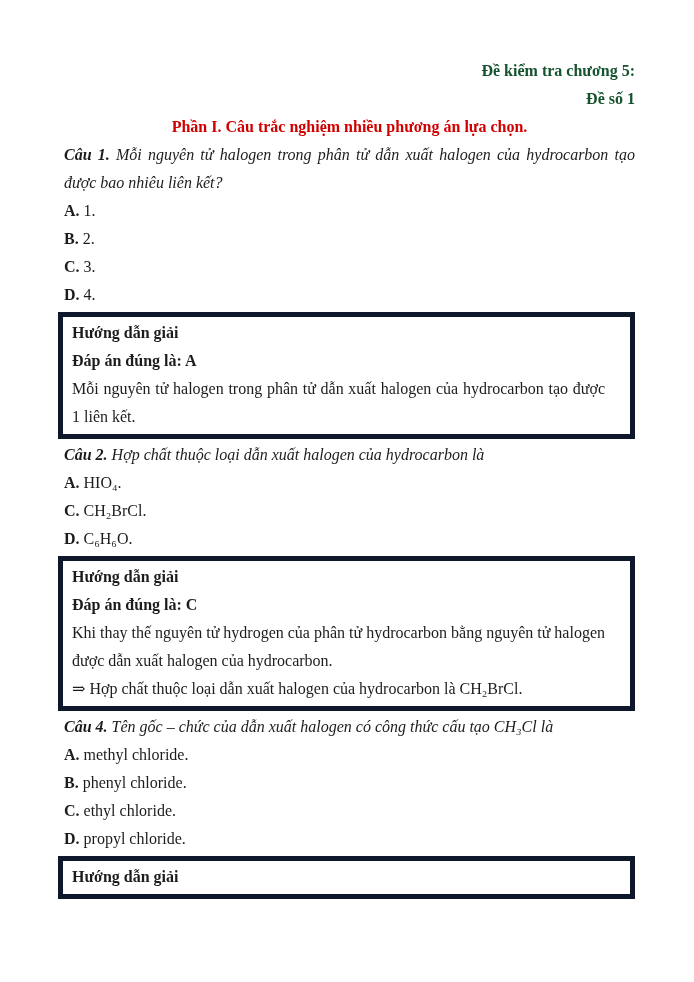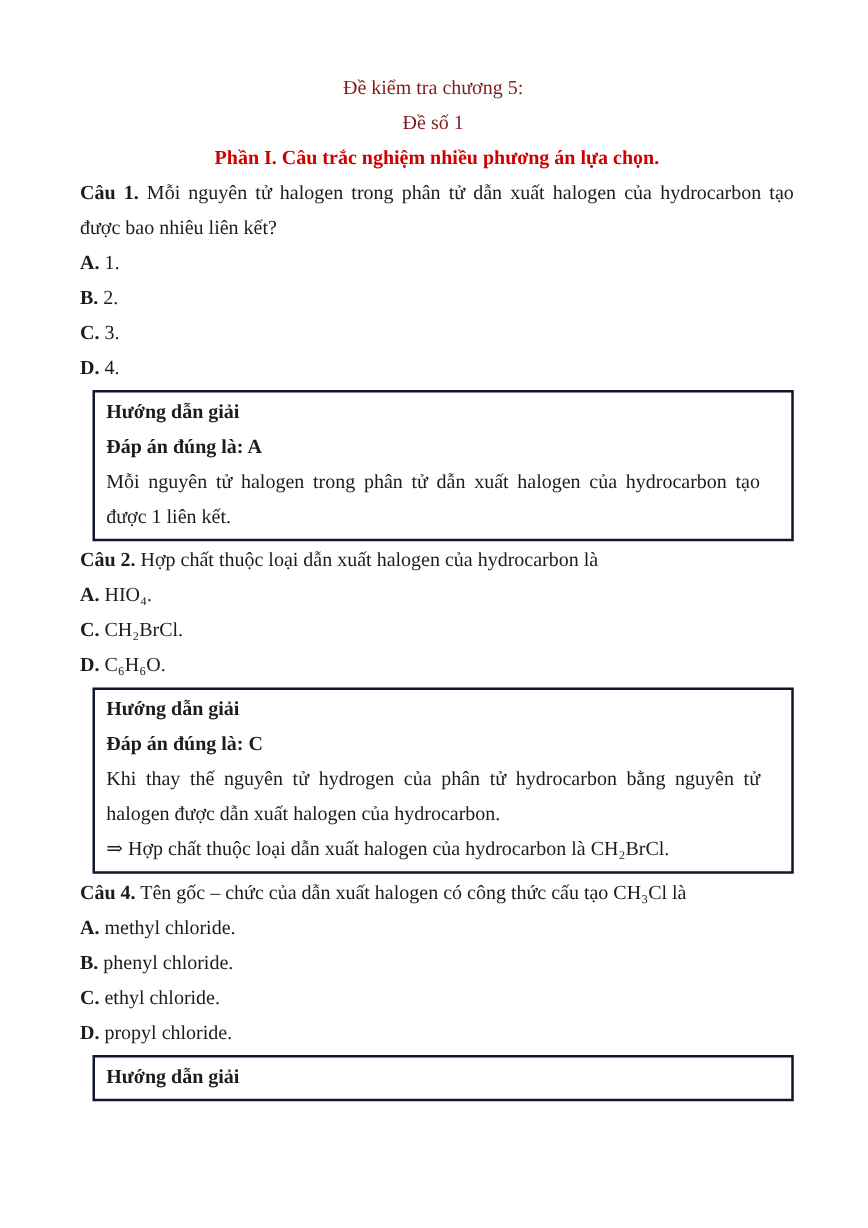--- a/index.html
+++ b/index.html
@@ -19,45 +19,46 @@
     box-sizing: border-box;
     width: 694px;
     height: 982px;
     padding: 57px 59px 0 58px;
     background: #ffffff;
   }
   .line { line-height: 28px; }
   .para { line-height: 28px; }
   .b { font-weight: bold; }
   .title-blue {
-    color: #7f1d1d;
-    font-weight: normal;
+    color: #14532d;
+    font-weight: bold;
     line-height: 28px;
-    text-align: center;
+    text-align: right;
   }
   .section-red {
     color: #D00000;
     font-weight: bold;
     line-height: 28px;
     margin-left: 6px;
     text-align: center;
   }
   .q-para {
     text-align: justify;
     margin-left: 6px;
+    font-style: italic;
   }
   .opt-row {
     line-height: 28px;
     margin-left: 6px;
   }
   .opt-row .letter { font-weight: bold; }
   .solution-box {
-    border: 2px solid #0f172a;
+    border: 5px solid #0f172a;
     padding: 2px 25px 3px 9px;
-    margin: 3px 0 2px 16px;
+    margin: 3px 0 2px 0;
   }
   .solution-box .body-line { text-align: justify; }
 </style>
 </head>
 <body>
 
 <div class="page">
 
   <div class="title-blue">Đề kiểm tra chương 5:</div>
   <div class="title-blue">Đề số 1</div>

